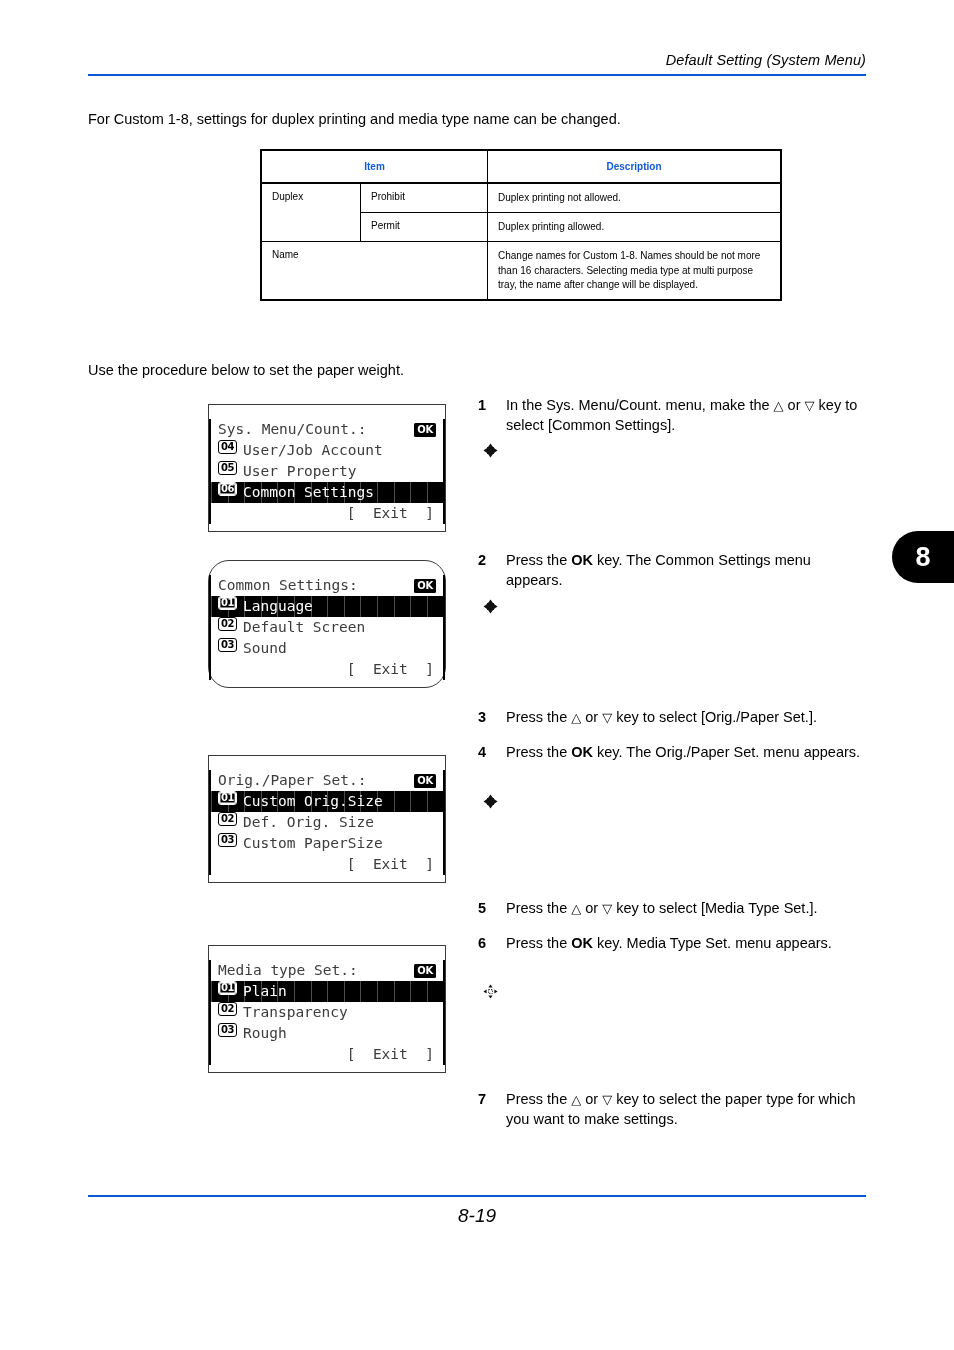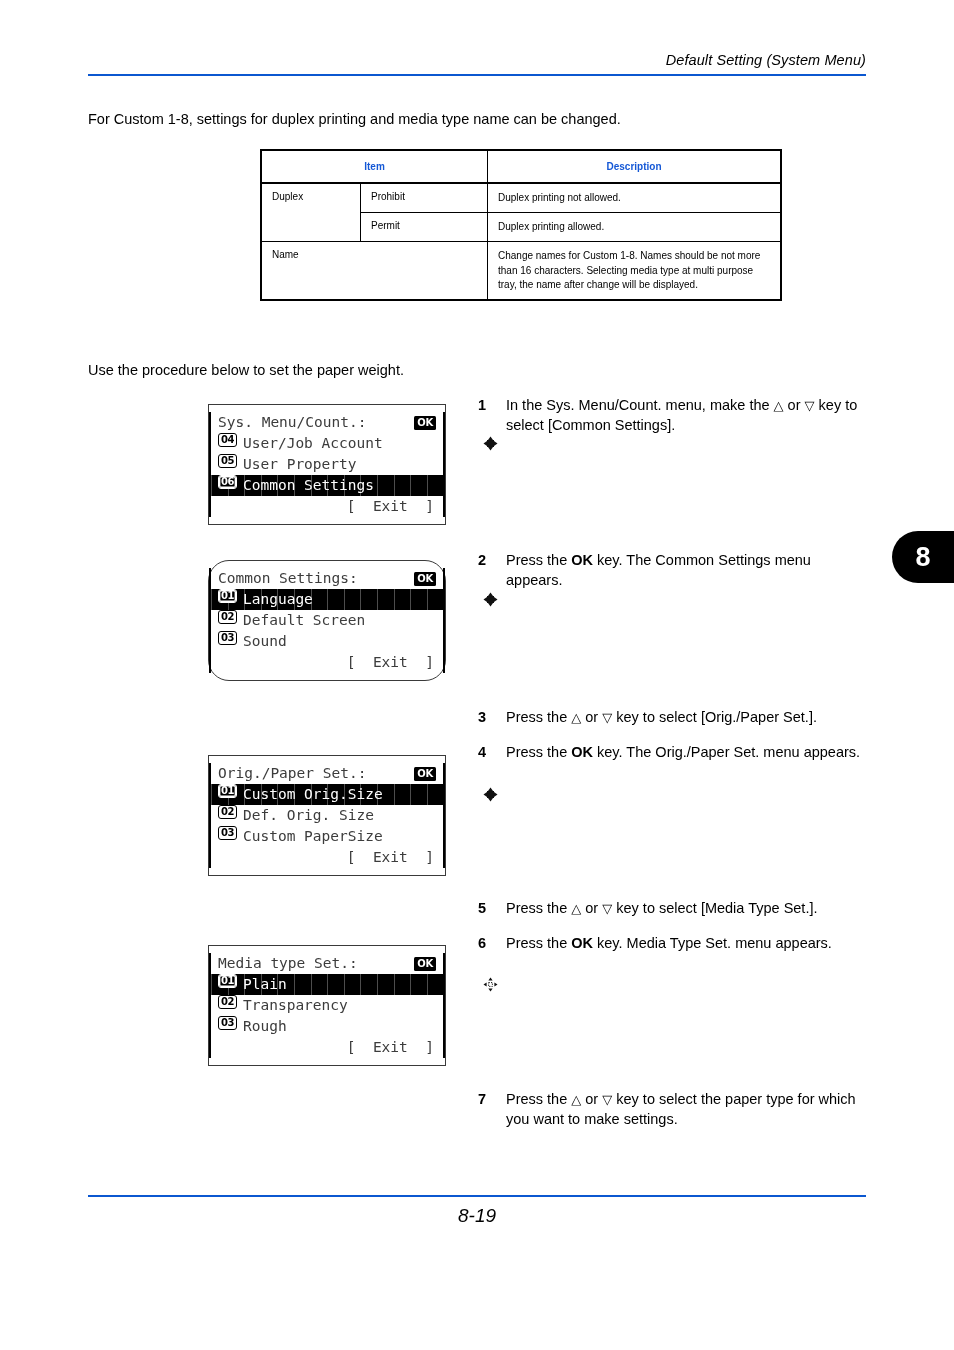--- a/index.html
+++ b/index.html
@@ -77,21 +77,21 @@
   .spec-table .col-item   { width: 78px; }
   .spec-table .col-sub    { width: 106px; }
   .spec-table td.desc-cell { line-height: 1.42; }
 
   
   .lcd {
     position: absolute;
     width: 238px;
     border: 1.5px solid #3a3a3a;
     background: #fff;
-    padding: 7px 0 7px 0;
+    padding: 14px 0 7px 0;
     box-sizing: border-box;
   }
   .lcd-inner {
     border-left: 2px solid #000;
     border-right: 2px solid #000;
     margin: 0;
     padding: 0;
   }
   .lcd-line {
     font-family: "DejaVu Sans Mono", "Liberation Mono", monospace;

